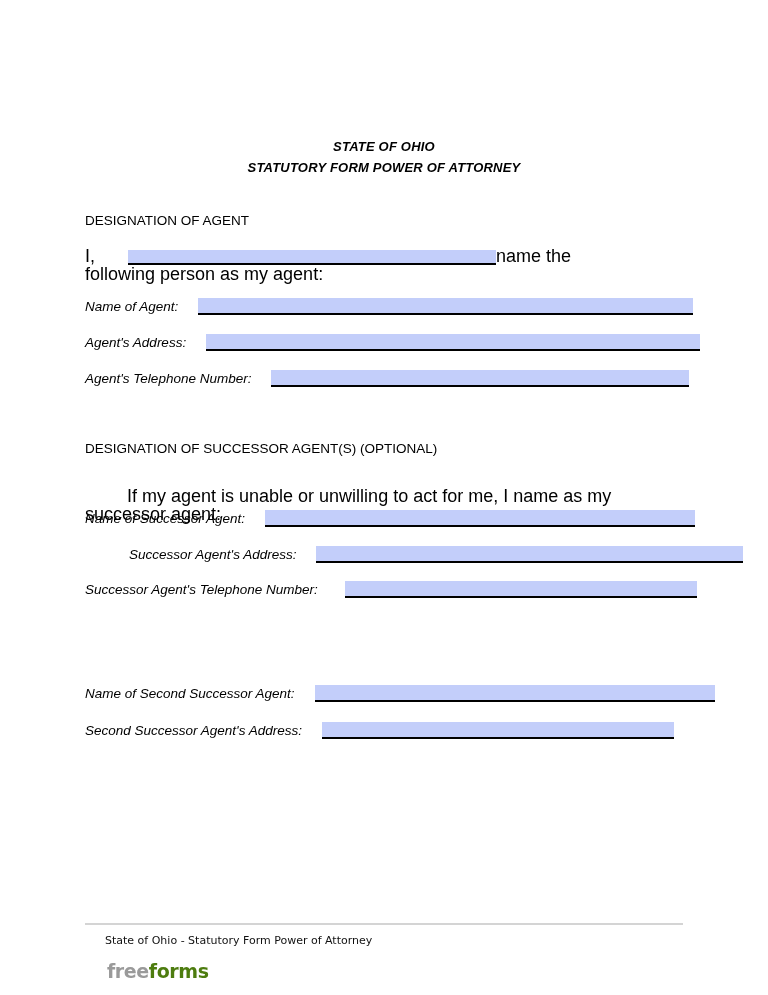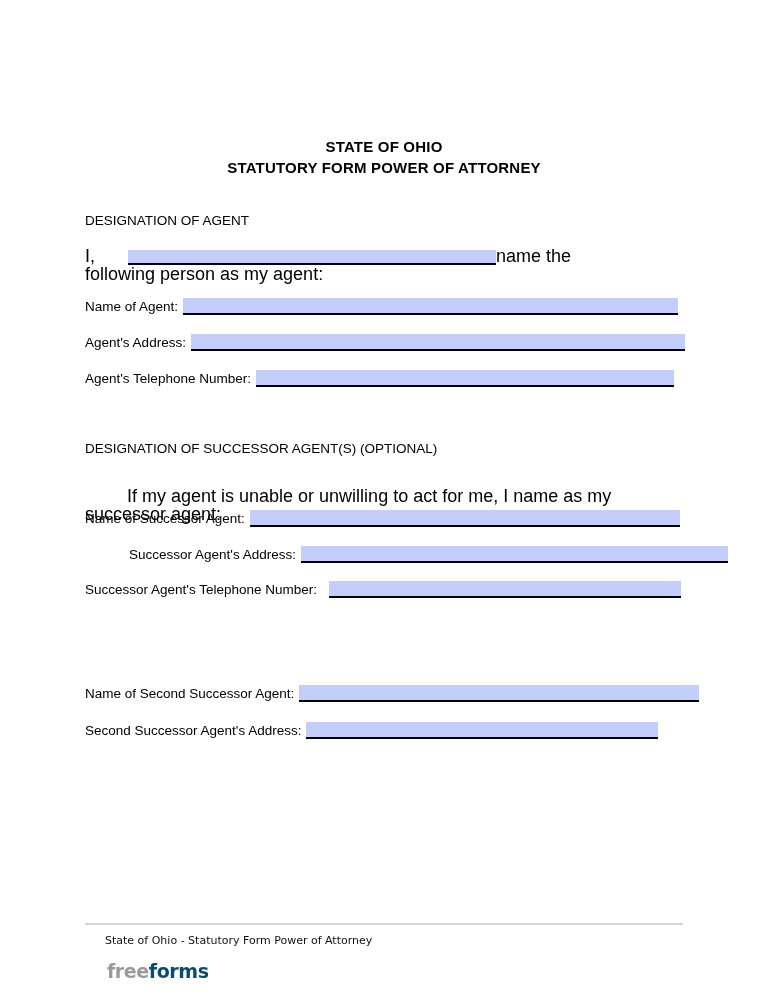--- a/index.html
+++ b/index.html
@@ -24,24 +24,25 @@
 
   
   .title-block {
     position: absolute;
     left: 0;
     top: 136px;
     width: 768px;
     text-align: center;
   }
   .title-line {
-    font-size: 15px;
+    font-size: 13px;
     font-weight: bold;
     line-height: 21px;
     letter-spacing: 0.2px;
+    font-style: italic;
   }
 
   
   .section-heading {
     position: absolute;
     left: 85px;
     font-size: 13.5px;
     line-height: 18px;
     white-space: nowrap;
   }
@@ -89,21 +90,22 @@
   .field-row {
     position: absolute;
     left: 85px;
     display: flex;
     align-items: flex-end;
     white-space: nowrap;
   }
   .field-label {
     font-size: 13.5px;
     line-height: 17px;
-    padding-right: 5px;
+    padding-right: 20px;
+    font-style: italic;
   }
   .field-blank {
     height: 15px;
     background: #c3cefa;
     border-bottom: 2.5px solid #000000;
   }
 
   
   .footer-rule {
     position: absolute;
@@ -129,21 +131,21 @@
     top: 960px;
     font-size: 19px;
     font-family: "DejaVu Sans", sans-serif;
     letter-spacing: -0.4px;
   }
   .logo-free {
     color: #9a9a9a;
     font-weight: bold;
   }
   .logo-forms {
-    color: #0c4a6e;
+    color: #4d7c0f;
     font-weight: bold;
   }
 </style>
 </head>
 <body>
 
 <div class="page">
 
   <div class="title-block">
     <div class="title-line">STATE OF OHIO</div>

